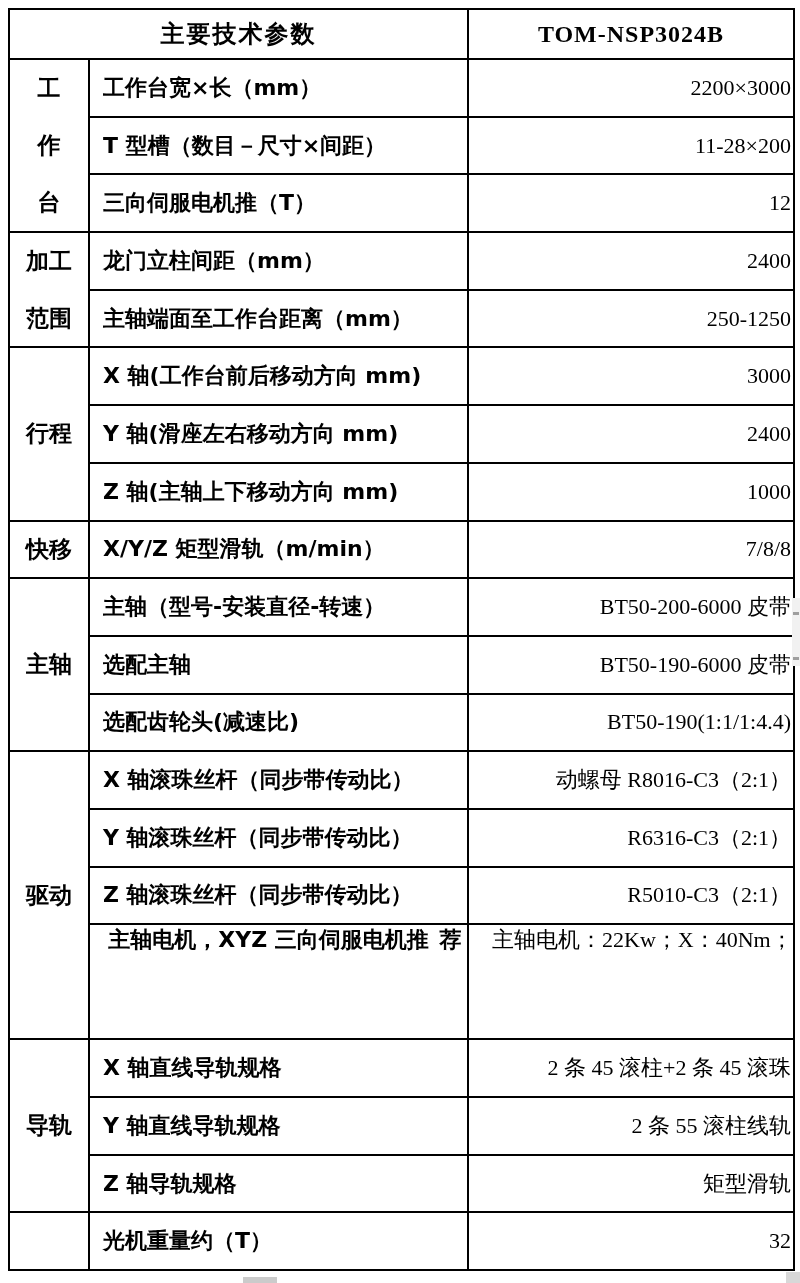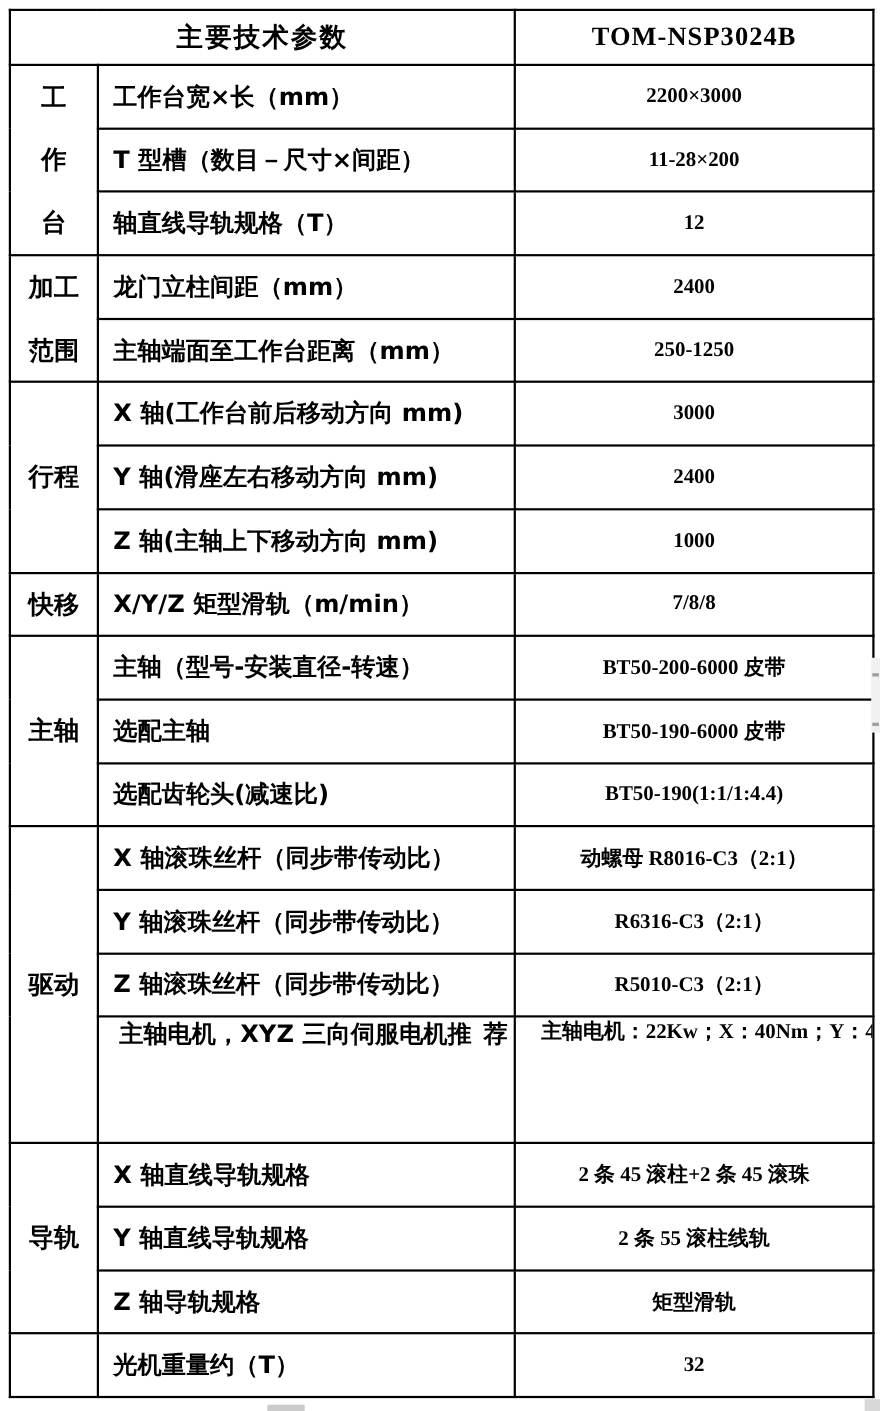--- a/index.html
+++ b/index.html
@@ -41,22 +41,22 @@
     display:flex; flex-direction:column;
     justify-content:space-around; align-items:center;
   }
   .cell-param {
     font-size:22px; font-weight:bold;
     text-align:left; vertical-align:middle;
     padding:0 4px 0 13px;
   }
   .cell-value {
     font-family:"Liberation Serif", serif;
-    font-size:19px; font-weight:bold;
-    text-align:center; vertical-align:middle;
+    font-size:22px; font-weight:normal;
+    text-align:right; vertical-align:middle;
     padding:0 2px;
   }
   tr.tall td { position:relative; }
   .lines {
     position:absolute; inset:0;
     display:flex; flex-direction:row;
     justify-content:space-around; align-items:flex-start;
   }
   .lines-param { padding-left:13px; }
   .lines-value { padding-left:23px; }
@@ -95,21 +95,21 @@
         </div>
       </td>
       <td class="cell-param">工作台宽×长（mm）</td>
       <td class="cell-value">2200×3000</td>
     </tr>
     <tr class="r">
       <td class="cell-param">T 型槽（数目－尺寸×间距）</td>
       <td class="cell-value">11-28×200</td>
     </tr>
     <tr class="r">
-      <td class="cell-param">轴直线导轨规格（T）</td>
+      <td class="cell-param">三向伺服电机推（T）</td>
       <td class="cell-value">12</td>
     </tr>
 
     <tr class="r">
       <td class="cell-cat" rowspan="2">
         <div class="vstack">
           <span>加工</span>
           <span>范围</span>
         </div>
       </td>

